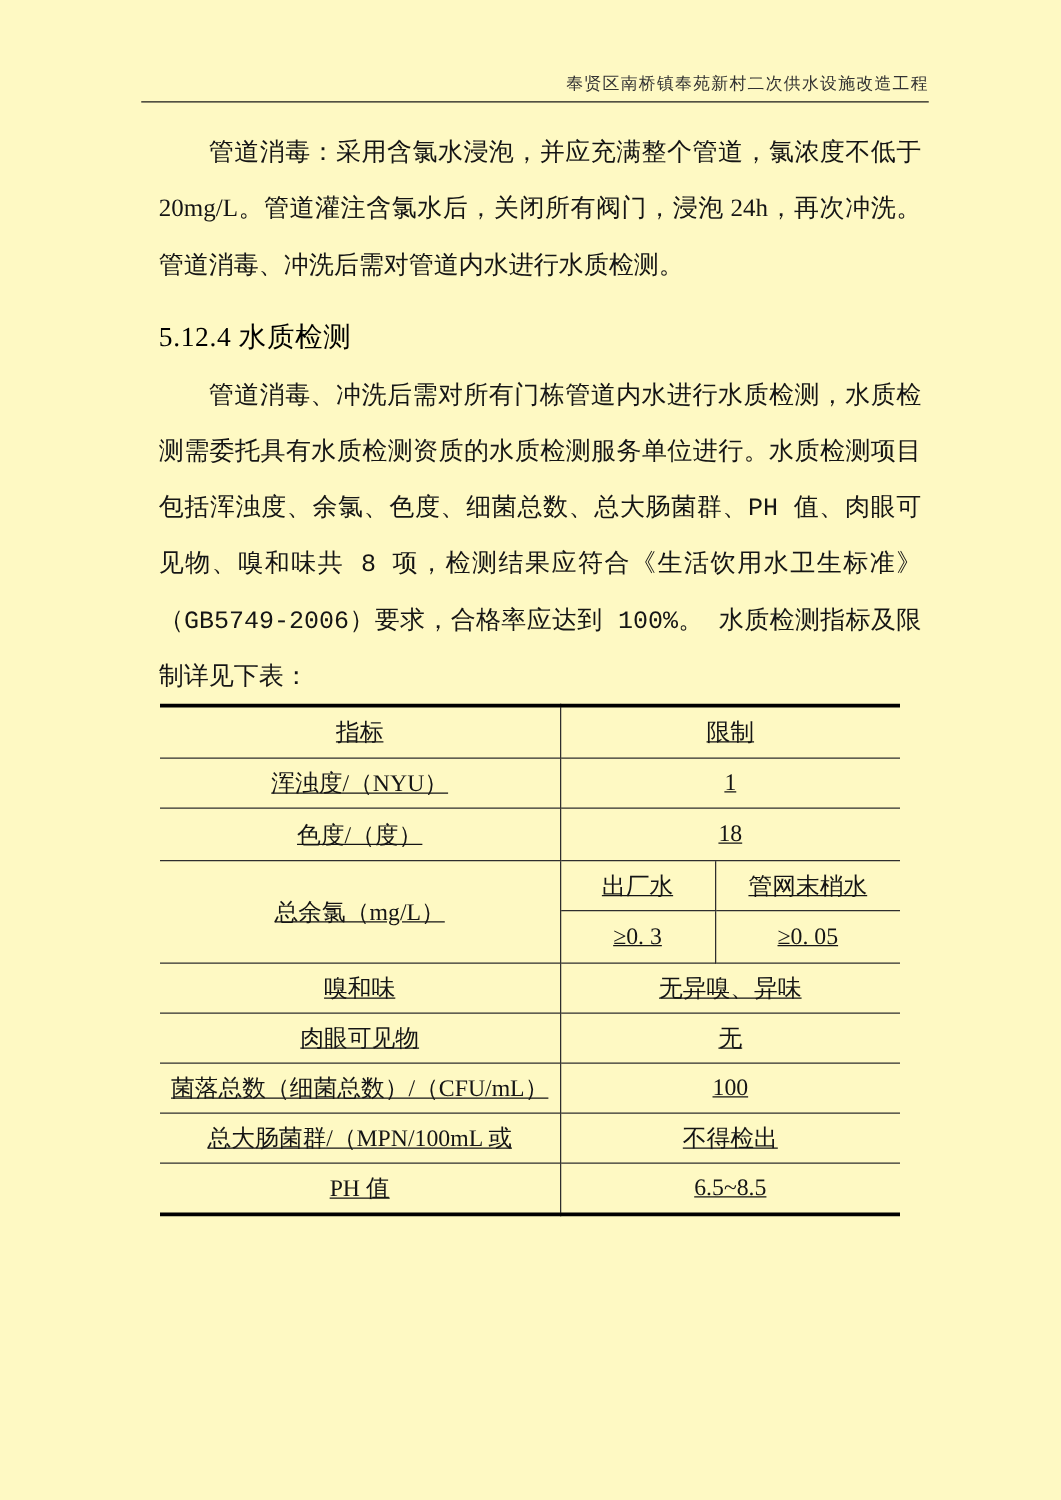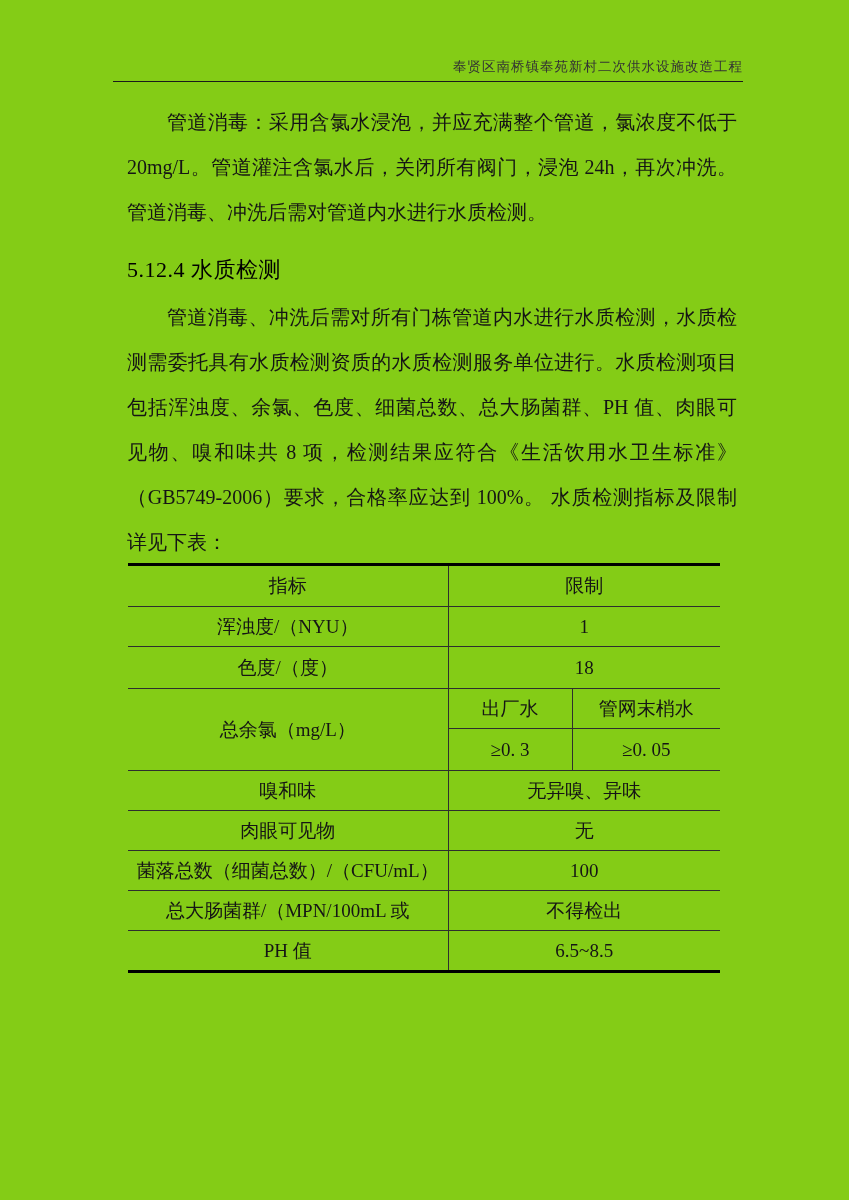--- a/index.html
+++ b/index.html
@@ -1,20 +1,20 @@
 <!DOCTYPE html>
 <html><head>
 <meta charset="utf-8">
 <style>
   html,body{margin:0;padding:0;background:#888;}
   .page{
     position:relative;
     width:849px;height:1200px;
     margin:0 auto;
-    background:#84cc16;
+    background:#fef9c3;
     font-family:"Liberation Serif","DejaVu Serif",serif;
     color:#111;
     overflow:hidden;
   }
   .doc-header{
     position:absolute;
     left:113px;top:58px;width:630px;
     text-align:right;
     font-size:13.5px;
     color:#333;
@@ -25,21 +25,21 @@
   .para{
     position:absolute;
     left:127px;width:610px;
     font-size:20px;
     line-height:45px;
     text-align:justify;
     text-indent:40px;
     color:#151515;
   }
   .p1{top:100px;}
-  .p2{top:295px;}
+  .p2{top:295px;font-family:Liberation Mono, monospace;}
   .p3{top:967px;}
   .section-heading{
     position:absolute;
     left:127px;top:255px;
     font-size:22px;
     font-weight:normal;
     color:#000;
     letter-spacing:0.5px;
   }
   .tbl-wrap{
@@ -55,20 +55,21 @@
     font-size:19px;
     color:#151515;
   }
   table.wq td{
     text-align:center;
     vertical-align:middle;
     padding:0 4px;
     border-bottom:1.4px solid #2e2e2e;
     height:39px;
     overflow:hidden;
+    text-decoration:underline;
   }
   table.wq tr.last td{border-bottom:none;}
   td.divR{border-right:1.4px solid #2e2e2e;}
   .pagenum{
     position:absolute;
     left:127px;top:1092px;width:610px;
     text-align:center;
     font-size:12.5px;
     font-family:"Liberation Sans","DejaVu Sans",sans-serif;
     color:#222;

